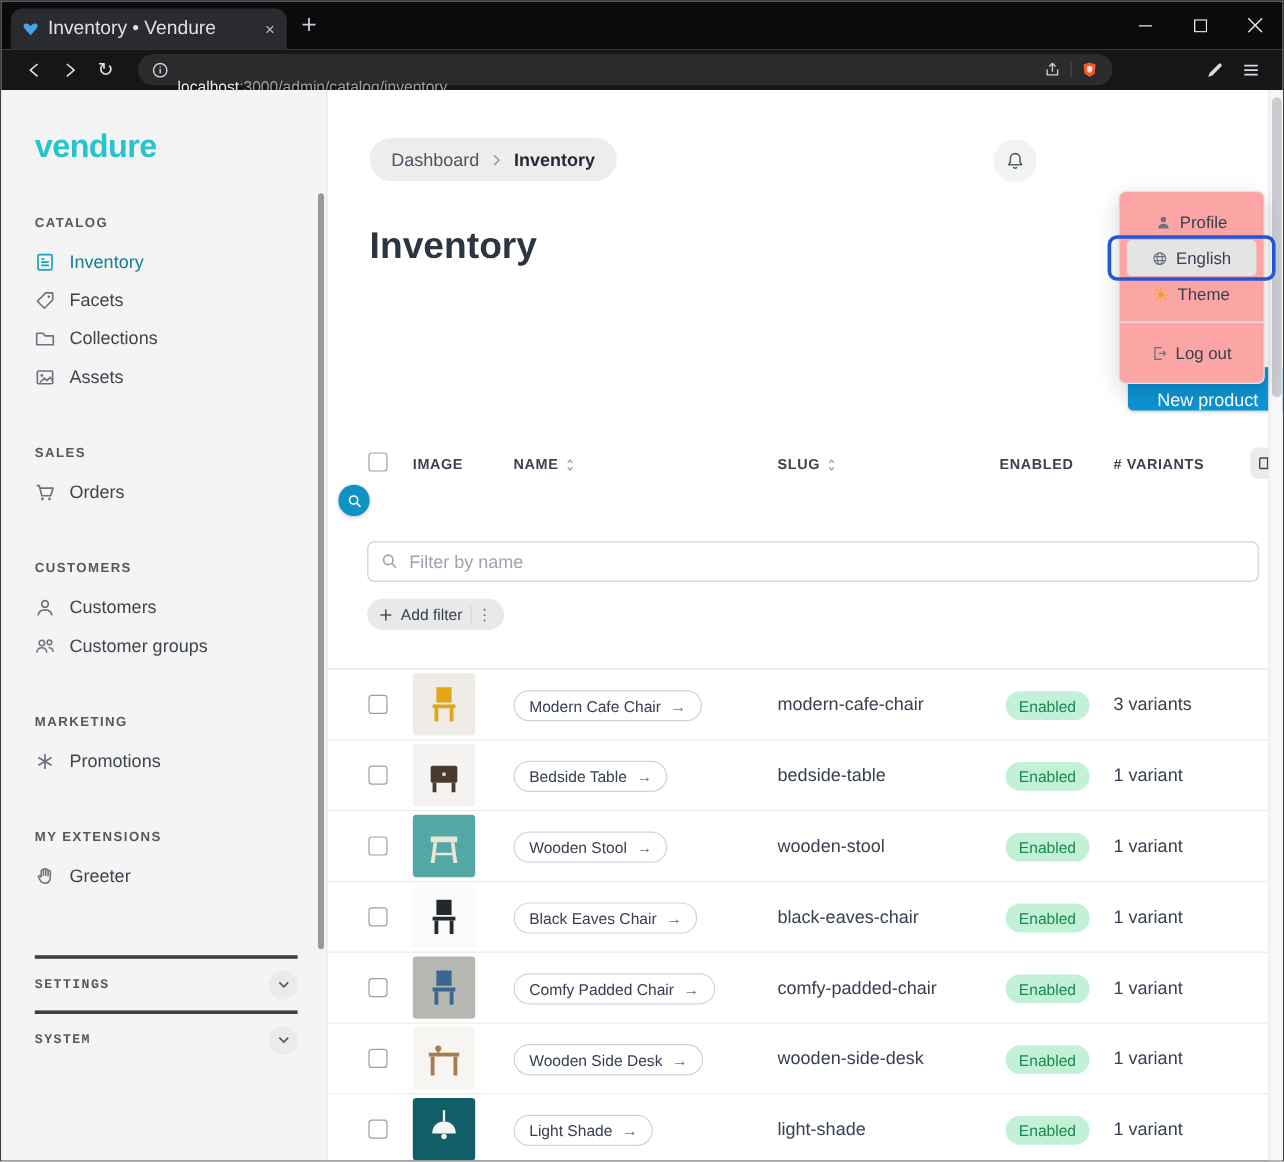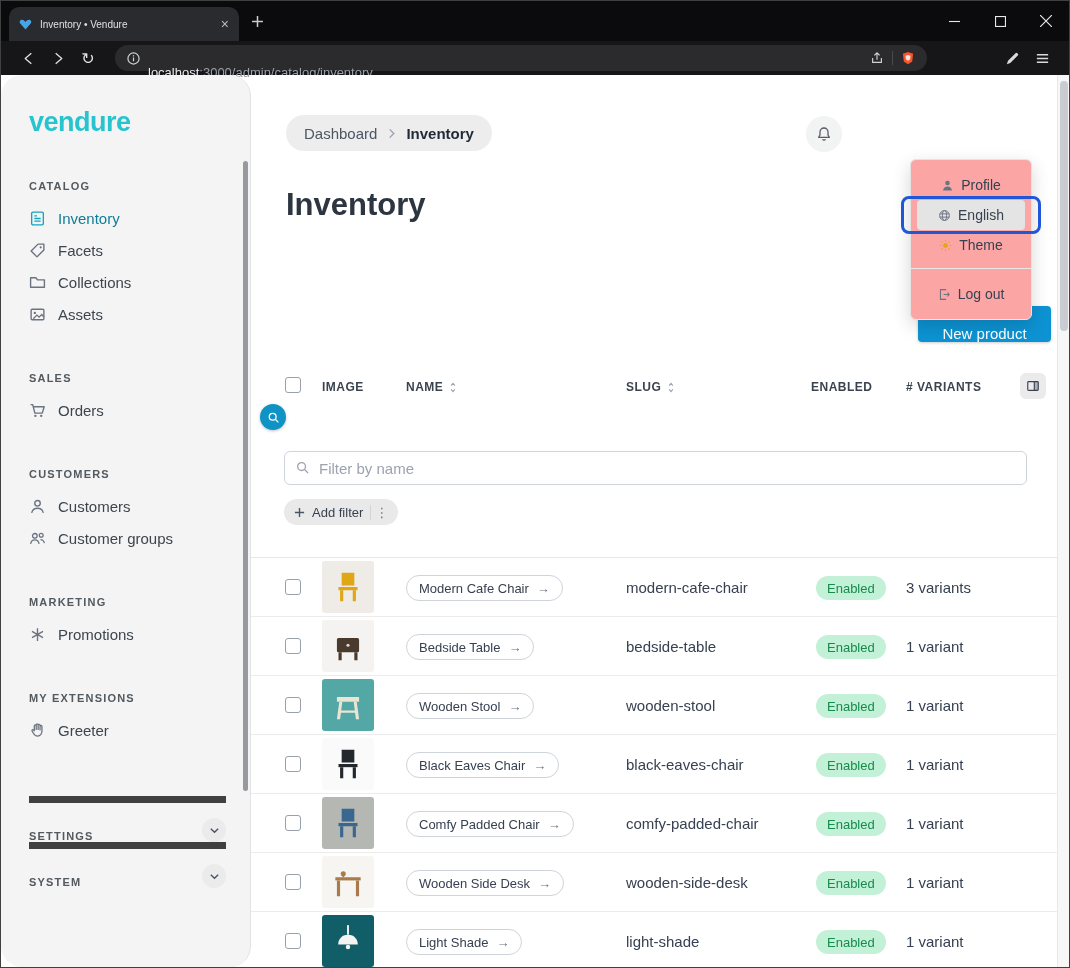--- a/index.html
+++ b/index.html
@@ -3,49 +3,49 @@
 <meta charset="utf-8">
 <style>
   * { box-sizing: border-box; margin: 0; padding: 0; }
   html,body { background:#ddd; }
   body { font-family: "Liberation Sans", sans-serif; }
   .window { position:relative; width:1070px; height:968px; background:#fff; overflow:hidden; border:1px solid #3f4042; }
 
   
   .titlebar { position:absolute; top:0; left:0; right:0; height:40px; background:#0b0b0d; }
   .btab { position:absolute; left:8px; bottom:0; width:230px; height:34px; background:#2a2b2f; border-radius:10px 10px 0 0; display:flex; align-items:center; padding:0 10px; gap:8px; }
-  .btab-title { flex:1; font-size:10px; color:#dfe1e5; white-space:nowrap; overflow:hidden; }
+  .btab-title { flex:1; font-size:16px; color:#dfe1e5; white-space:nowrap; overflow:hidden; }
   .btab-close { color:#b7bac0; font-size:14px; line-height:1; cursor:pointer; }
   .newtab-btn { position:absolute; left:250px; top:13px; color:#c8cbd0; }
   .win-controls { position:absolute; right:0; top:0; height:40px; display:flex; }
   .win-btn { width:46px; height:40px; display:flex; align-items:center; justify-content:center; color:#e6e8ea; }
 
   .addressbar { position:absolute; top:40px; left:0; right:0; height:34px; background:#161618; display:flex; align-items:center; padding:0 12px; }
   .nav-btn { width:30px; display:flex; align-items:center; justify-content:center; color:#dfe1e5; }
   .nav-btn.reload { font-size:16px; }
   .urlfield { flex:1; height:26px; margin:0 70px 0 12px; background:#2b2b2e; border-radius:13px; display:flex; align-items:center; padding:0 12px; gap:8px; min-width:0; }
   .url-text { flex:1; font-size:13px; white-space:nowrap; overflow:hidden;margin-top:28px; }
   .url-host { color:#e8eaed; }
   .url-path { color:#9aa0a6; }
   .url-sep { width:1px; height:14px; background:#4a4a4e; }
   .chrome-icon { display:flex; align-items:center; justify-content:center; }
 
   
   .app { position:absolute; top:74px; left:0; right:0; bottom:0; display:flex; }
-  .sidebar { position:relative; width:250px; background:#f4f4f4; border-right:1px solid #e2e2e2; padding:32px 0 0 28px; flex-shrink:0; overflow:hidden;border-radius:21px; }
+  .sidebar { position:relative; width:272px; background:#f4f4f4; border-right:1px solid #e2e2e2; padding:32px 0 0 28px; flex-shrink:0; overflow:hidden; }
   .sb-scroll { position:absolute; right:2px; top:86px; width:5px; height:630px; background:#96999e; border-radius:3px; }
   .logo { font-size:27px; font-weight:700; color:#27c3ce; letter-spacing:-0.5px; }
   .sec-label { margin-top:42px; font-size:11px; font-weight:700; letter-spacing:1.2px; color:#52595f; }
   .nav-item { display:flex; align-items:center; gap:12px; height:32px; color:#3d454e; font-size:15px; cursor:pointer; position:relative; }
   .nav-item .nicon { display:flex; width:17px; color:#6b7280; }
   .nav-item.active { color:#0e7d96; }
   .nav-item.active .nicon { color:#12a5bd; }
   .nav-list { margin-top:10px; }
   .collapse-group { margin-top:50px; margin-right:24px; }
-  .collapse-row { display:flex; align-items:flex-end; justify-content:space-between; height:46px; border-top:7px solid #404040; }
+  .collapse-row { display:flex; align-items:center; justify-content:space-between; height:46px; border-top:3px solid #404040;font-family:Liberation Mono, monospace; }
   .collapse-row .sec-label { margin-top:0; }
   .chev-btn { width:24px; height:24px; border-radius:50%; background:#ebebeb; display:flex; align-items:center; justify-content:center; color:#4b5563; cursor:pointer; }
 
   
   .main { position:relative; flex:1; background:#fff; overflow:hidden; }
   .breadcrumb { position:absolute; left:35px; top:40px; height:36px; background:#ededed; border-radius:18px; display:flex; align-items:center; gap:10px; padding:16px 18px; font-size:15px; }
   .bc-root { color:#4b5563; cursor:pointer; }
   .bc-sep { color:#9ca3af; display:flex; }
   .bc-cur { color:#1f2937; font-weight:600; }
   .bell-btn { position:absolute; left:555px; top:41px; width:36px; height:36px; border-radius:50%; background:#f2f3f3; display:flex; align-items:center; justify-content:center; color:#565d66; cursor:pointer; }

